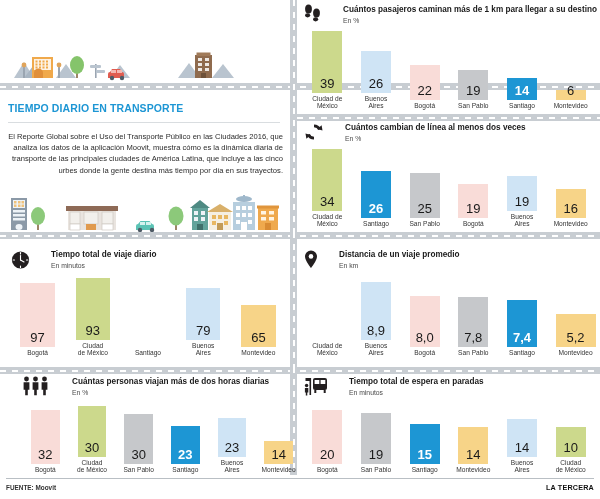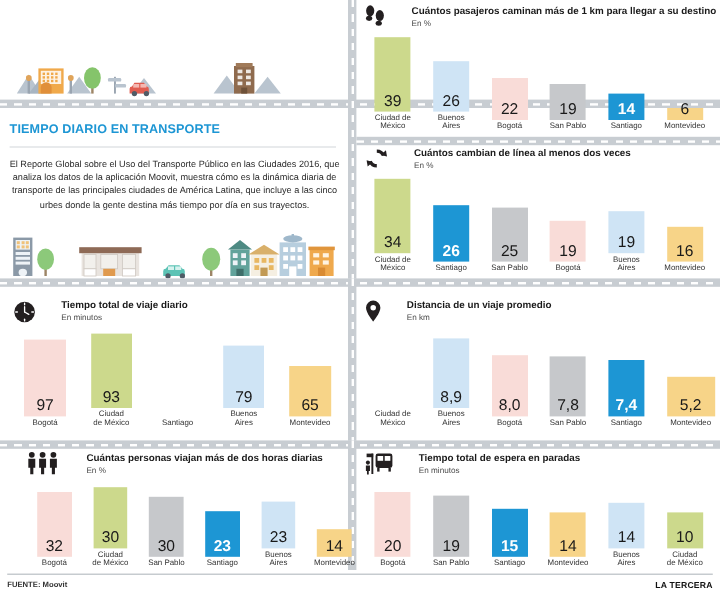--- a/index.html
+++ b/index.html
@@ -34,21 +34,21 @@
   .intro { position: absolute; left: 0; top: 0; width: 290px; height: 232px; }
   .intro-title {
     position: absolute; left: 8px; top: 102px;
     color: #1d96d4; font-weight: bold; font-size: 10.5px; letter-spacing: .1px;
   }
   .intro-rule {
     position: absolute; left: 8px; top: 122px; width: 272px; height: 1px; background: #d9dde0;
   }
   .intro-body {
     position: absolute; left: 8px; top: 131px; width: 275px;
-    font-size: 7.6px; line-height: 11.2px; color: #2b2b2b; text-align: center;
+    font-size: 7.6px; line-height: 11.2px; color: #2b2b2b; text-align: right;
   }
 
   
   .sky { position: absolute; left: 0; width: 290px; }
   .sky svg { display: block; }
 
   
   .panel { position: absolute; }
   .panel-head { position: absolute; left: 0; top: 0; display: flex; align-items: flex-start; gap: 20px; }
   .panel-icon { flex: 0 0 auto; display: block; }

